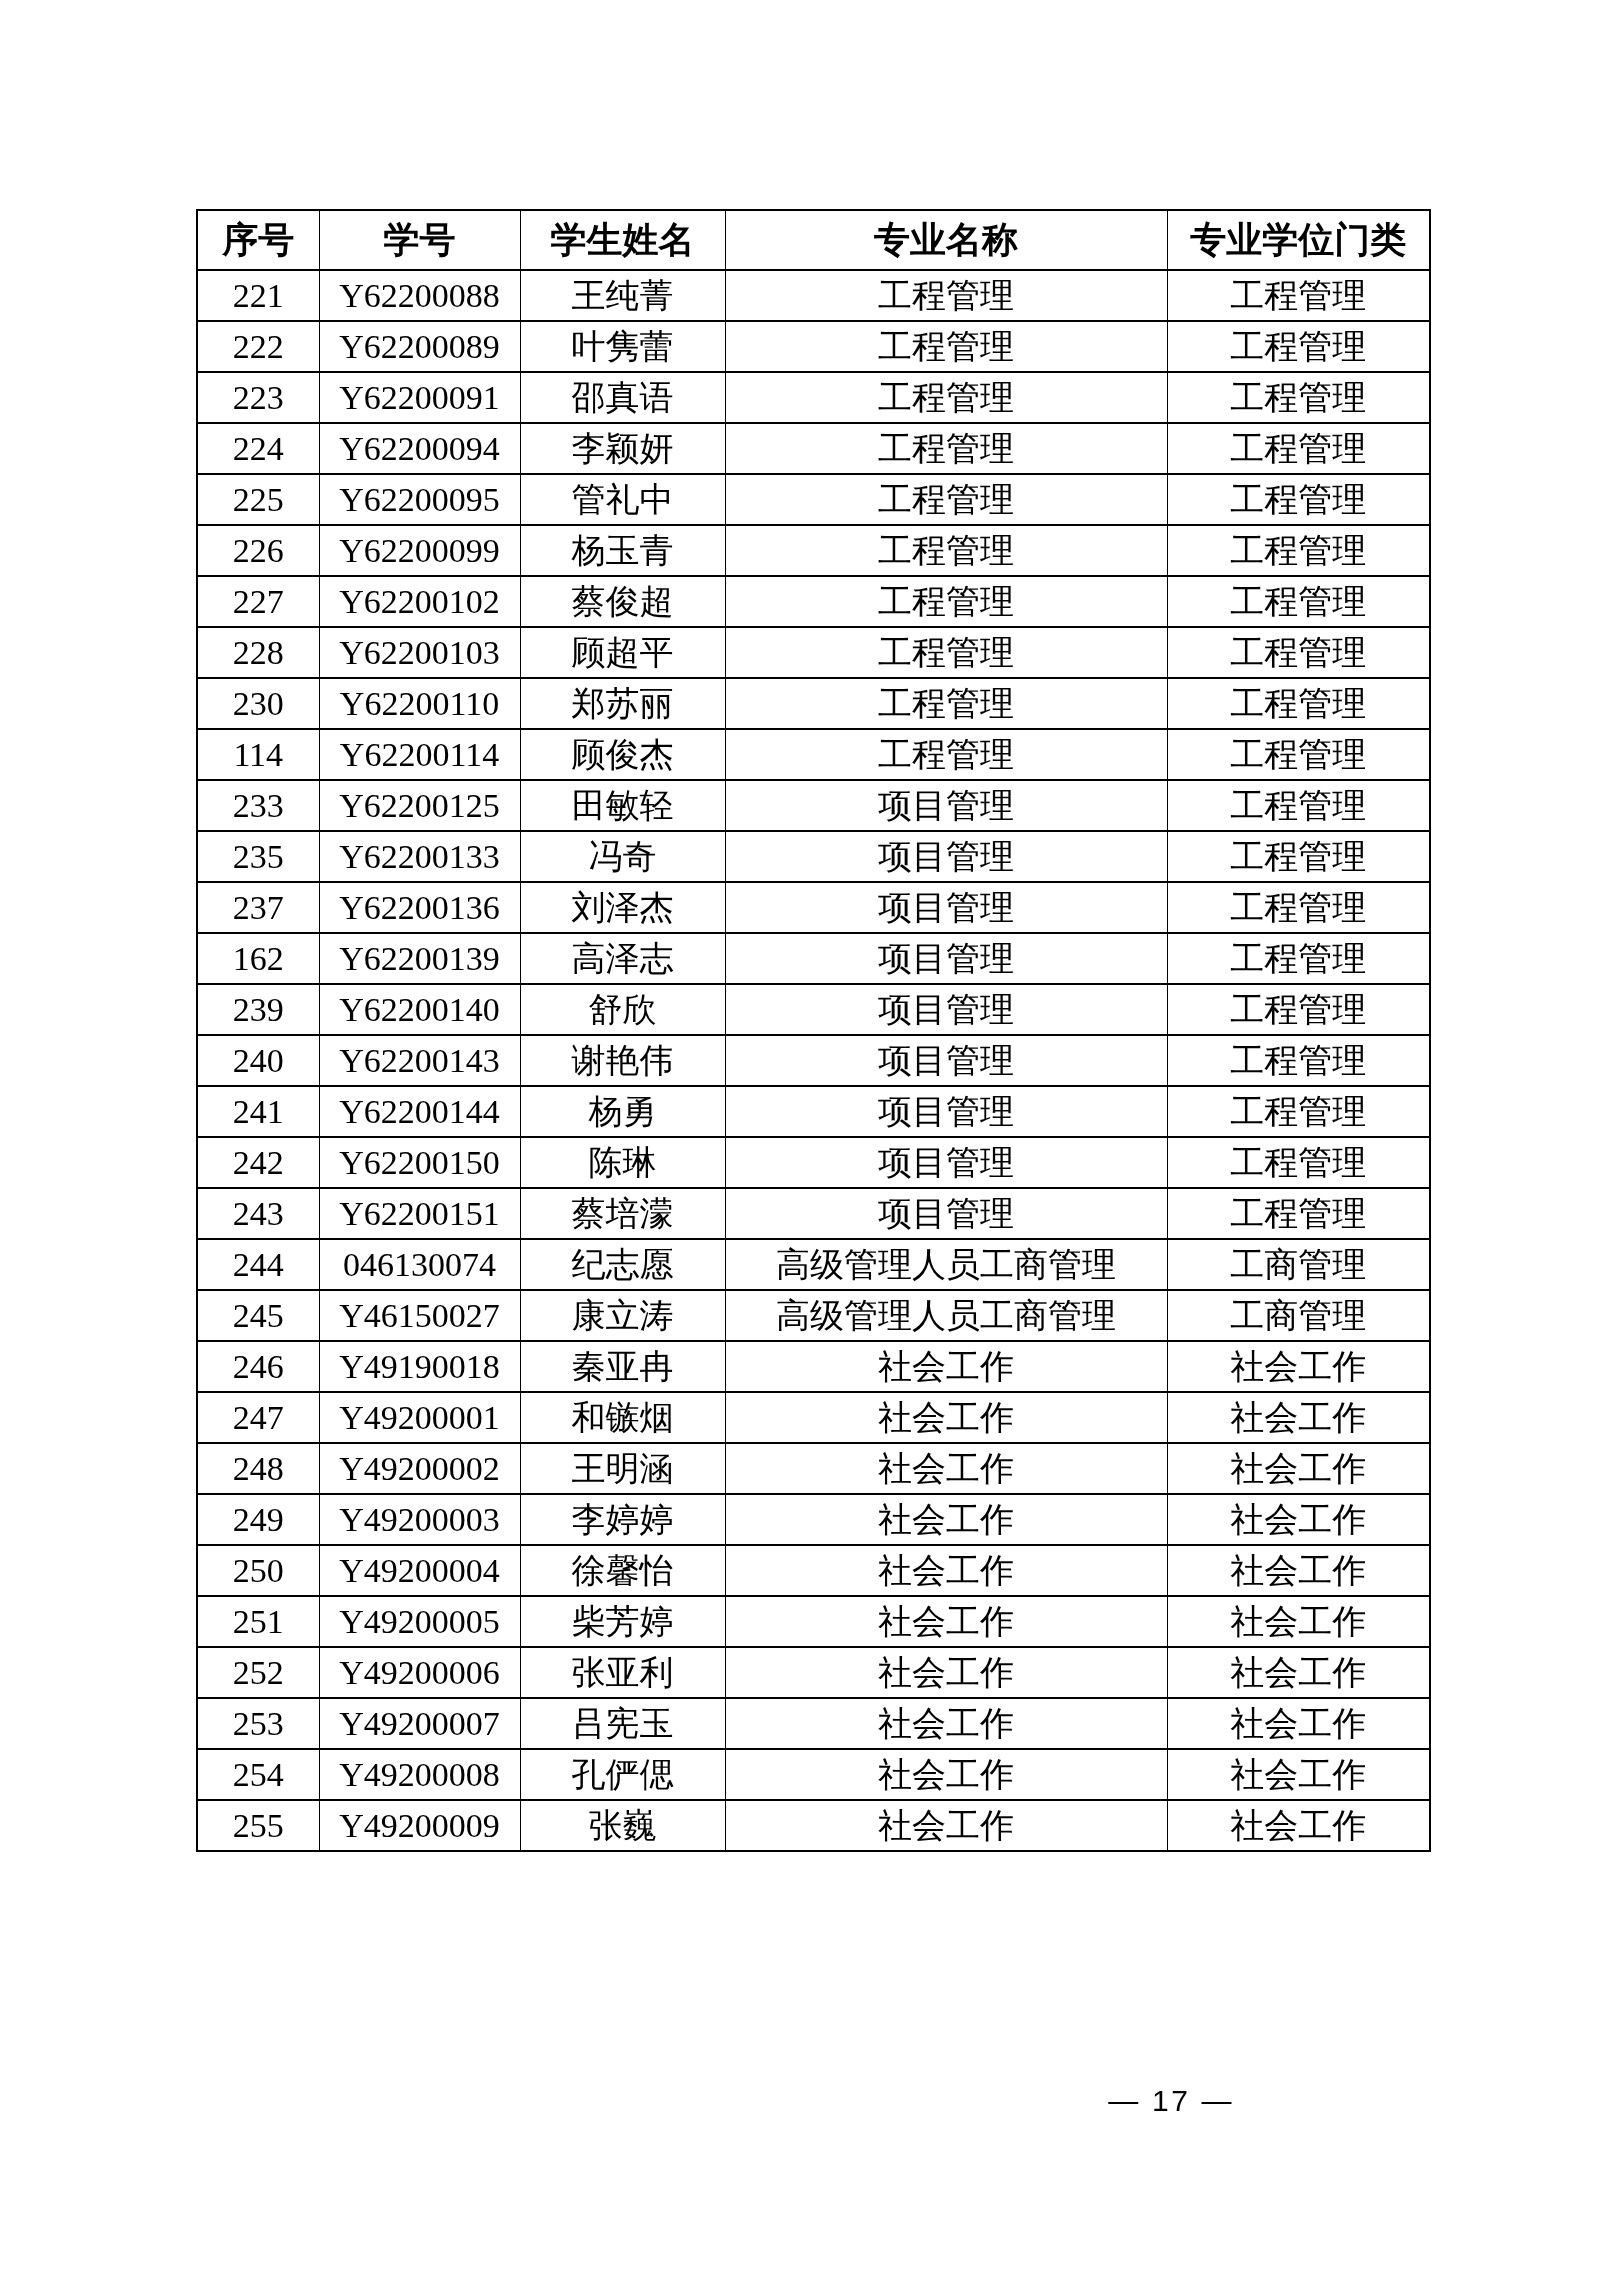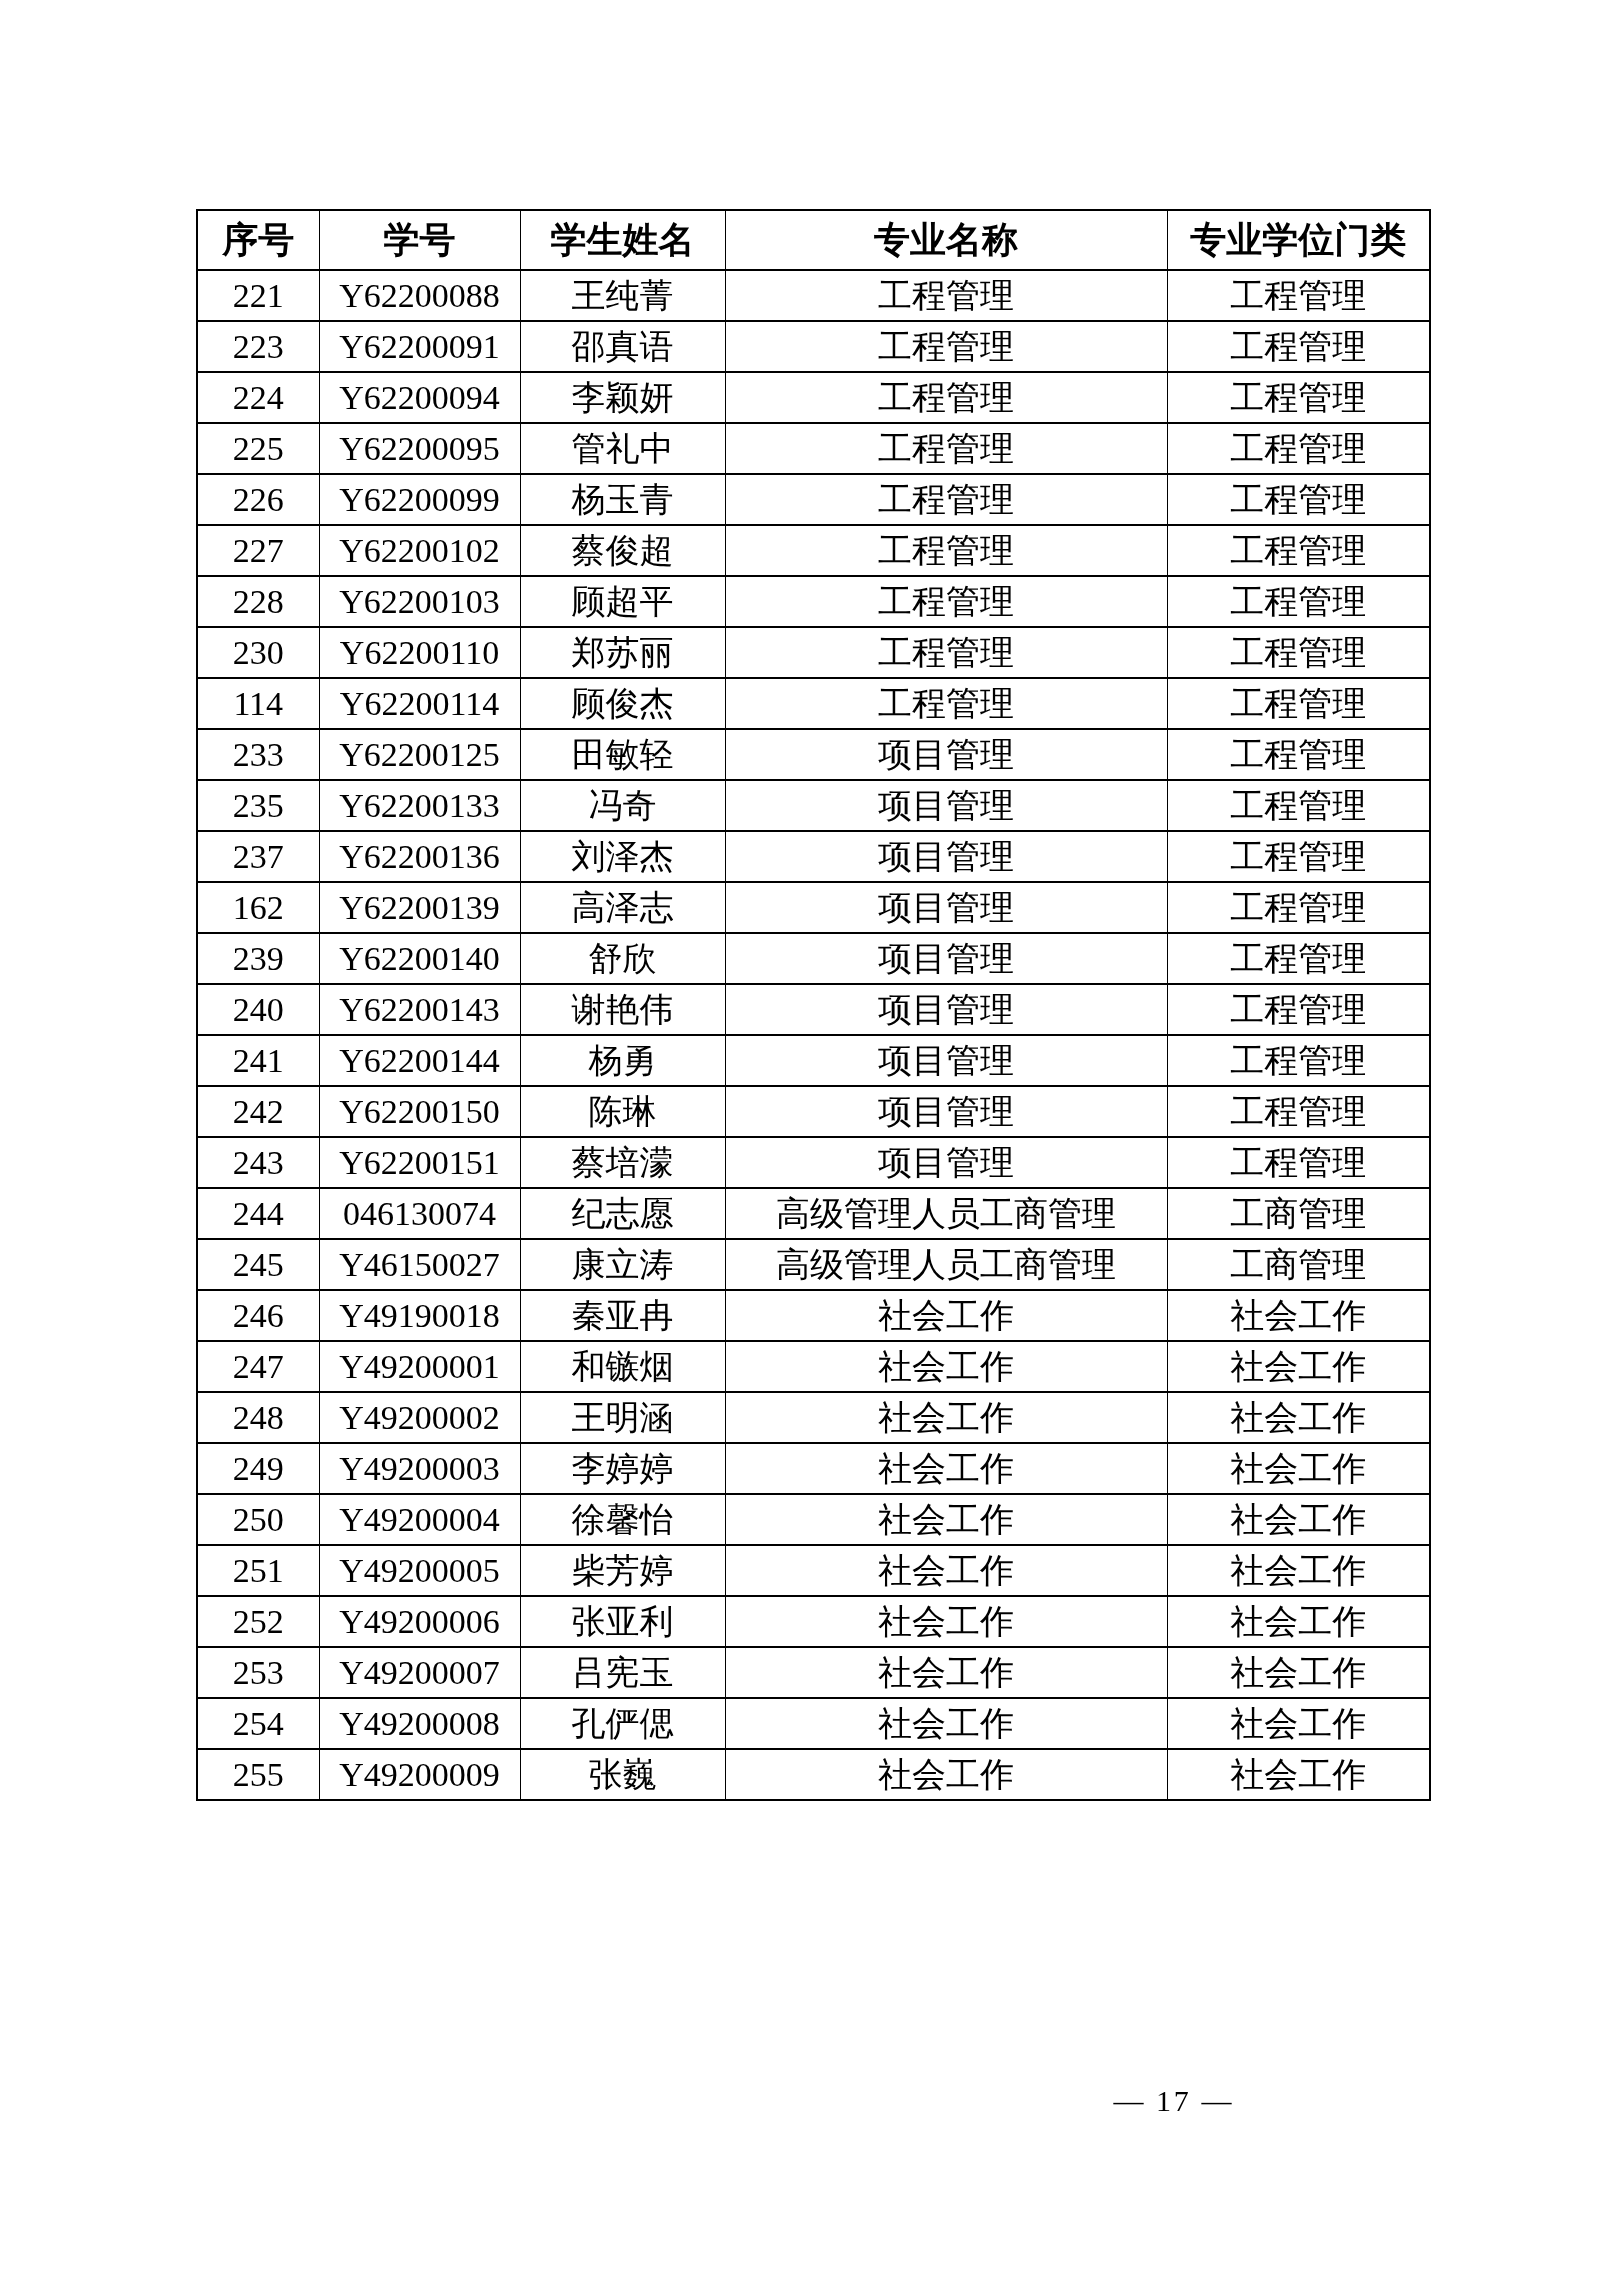--- a/index.html
+++ b/index.html
@@ -58,21 +58,21 @@
   .col-id       { width: 201px; }
   .col-name     { width: 205px; }
   .col-major    { width: 442px; }
   .col-category { width: 263px; }
   .page-number {
     position: absolute;
     top: 2084px;
     right: 194px;
     font-size: 30px;
     letter-spacing: 2.6px;
-    font-family: Liberation Serif, serif;
+    font-family: Liberation Sans, sans-serif;
   }
 </style>
 </head>
 <body>
 
 <div class="page">
 
   <table class="student-table">
     <colgroup>
       <col class="col-serial">
@@ -92,20 +92,27 @@
     </thead>
     <tbody>
         <tr>
           <td>221</td>
           <td>Y62200088</td>
           <td>王纯菁</td>
           <td>工程管理</td>
           <td>工程管理</td>
         </tr>
         <tr>
+          <td>222</td>
+          <td>Y62200089</td>
+          <td>叶隽蕾</td>
+          <td>工程管理</td>
+          <td>工程管理</td>
+        </tr>
+        <tr>
           <td>223</td>
           <td>Y62200091</td>
           <td>邵真语</td>
           <td>工程管理</td>
           <td>工程管理</td>
         </tr>
         <tr>
           <td>224</td>
           <td>Y62200094</td>
           <td>李颖妍</td>

